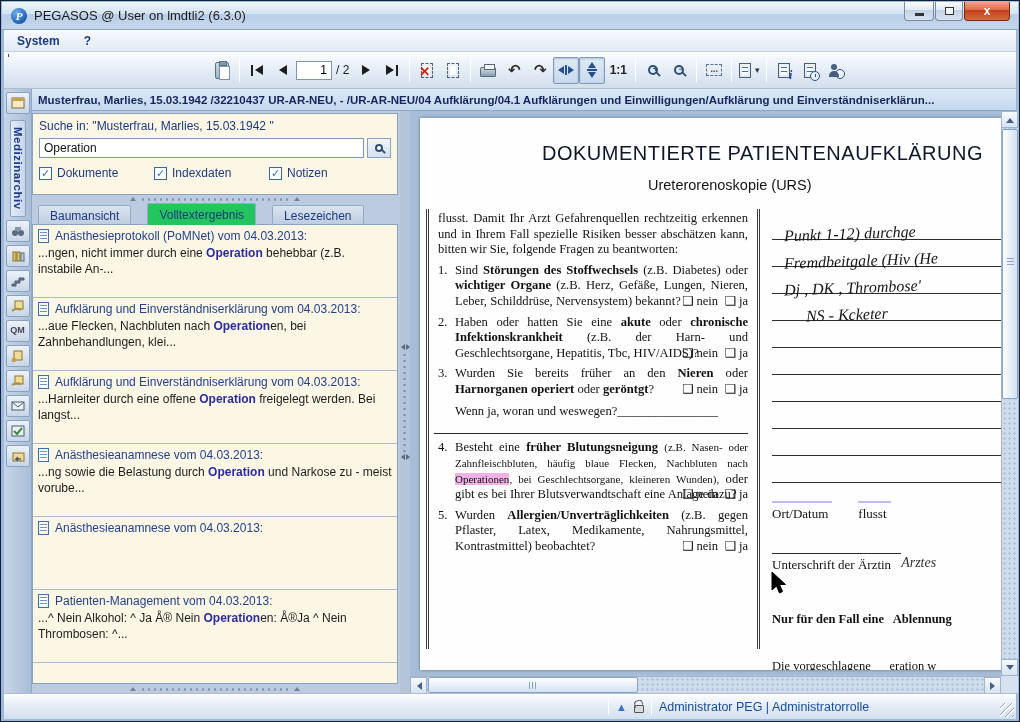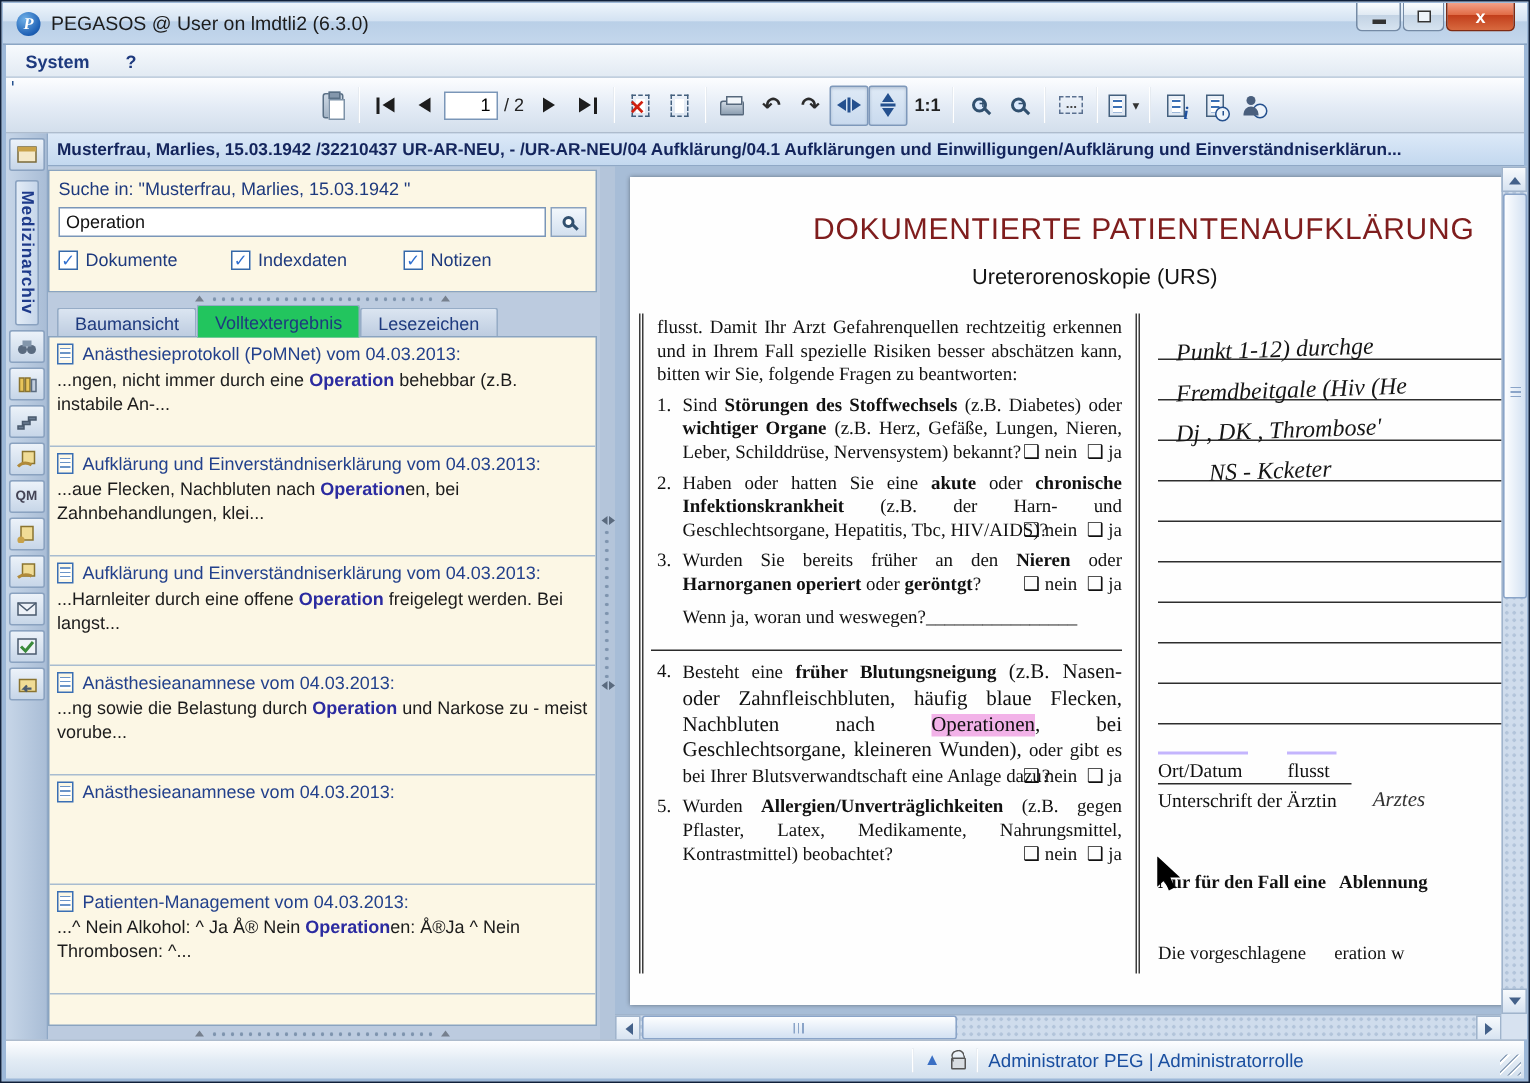--- a/index.html
+++ b/index.html
@@ -99,61 +99,61 @@
   .cbrow{display:flex;margin-top:8px}
   .cb{display:flex;align-items:center;gap:5px;color:#1e3a7e}
   .cb:nth-child(1){width:115px}.cb:nth-child(2){width:115px}
   .cbbox{width:13px;height:13px;background:#fff;border:1px solid #3568a8;color:#2f6fd0;
     font:bold 11px/11px "DejaVu Sans",sans-serif;text-align:center}
   .hsplit{position:absolute;left:0;width:366px;height:8px;display:flex;align-items:center;justify-content:center;gap:4px}
   .hsplit .dots{width:150px;height:5px;background-image:radial-gradient(circle,#7e94ae 1px,transparent 1.4px);background-size:6px 5px}
   .hsplit .utri{width:0;height:0;border:3px solid transparent;border-bottom:4px solid #76808e;margin-top:-3px}
   .tabsrow{position:absolute;left:0;top:92px;width:366px;height:22px;display:flex;align-items:flex-end;padding-left:6px}
   .tab{height:20px;padding:0 11px;border:1px solid #96acc6;border-bottom:none;border-radius:2px 2px 0 0;
-    background:linear-gradient(#dbe5f1,#bccbdf);color:#1e3a7e;display:flex;align-items:center;margin-right:0}
+    background:linear-gradient(#dbe5f1,#bccbdf);color:#1e3a7e;display:flex;align-items:center;margin-right:16px}
   .tab.active{height:22px;background:#22c55e;font-weight:normal;position:relative;z-index:2}
   .listwrap{position:absolute;left:0;top:113px;width:366px;height:460px;background:#fcf7e5;border:1px solid #8aa4c0;overflow:hidden}
   .item{height:73px;border-bottom:1px solid #a8bcd0;padding:4px 5px;overflow:hidden}
   .ititle{display:flex;align-items:center;gap:6px;color:#23418c;margin-bottom:3px}
   .idoc{width:11px;height:14px;flex:0 0 11px;background:#fff;border:1px solid #3a6fb4;
     background-image:repeating-linear-gradient(to bottom,transparent 0 2px,#6b94c8 2px 3px);background-clip:content-box;padding:2px 1px}
   .snip{color:#1c1c1c;line-height:1.3}
   .snip .kw{font-weight:bold;color:#2b2ba0}
   
   .vsplit{position:absolute;left:399px;top:110px;width:10px;height:582px;background:#b4c5da;
     display:flex;flex-direction:column;align-items:center;justify-content:center}
   .vsplit .vdots{width:6px;height:100px;background-image:radial-gradient(circle,#7e94ae 1px,transparent 1.4px);background-size:5px 6px}
   .larr{width:0;height:0;border:3px solid transparent;border-right:4px solid #5a6a7e;margin:2px 0}
   .rarr{width:0;height:0;border:3px solid transparent;border-left:4px solid #5a6a7e;margin:2px 0}
   .arrpair{display:flex;gap:1px}
   
   .viewer{position:absolute;left:409px;top:110px;width:608px;height:582px;background:#a7bdd7;overflow:hidden}
   .page{position:absolute;left:10px;top:7px;width:600px;height:552px;background:#fefefe;color:#111;
     font-family:"Liberation Serif","DejaVu Sans",serif;overflow:hidden;box-shadow:0 0 3px rgba(0,0,0,.4)}
-  .doctitle{margin:24px 0 0 122px;font-family:"Liberation Sans",sans-serif;font-size:20px;letter-spacing:.5px;white-space:nowrap;color:#7f1d1d}
+  .doctitle{margin:24px 0 0 122px;font-family:"Liberation Sans",sans-serif;font-size:20px;letter-spacing:.5px;white-space:nowrap;color:#0f172a}
   .docsub{margin:12px 0 0 228px;font-family:"Liberation Sans",sans-serif;font-size:14.5px;color:#141414}
   .cols{display:flex;margin-top:16px;padding-left:6px;height:440px}
   .lcol{width:334px;border-left:3px double #3c3c3c;border-right:3px double #3c3c3c;
     padding:2px 9px 0 9px;font-size:12.6px;line-height:1.24;text-align:justify}
   .rcol{flex:1;padding:4px 0 0 12px;position:relative;font-size:13px}
   .q{display:flex;margin-top:5px}
   .qnum{width:17px;flex:0 0 17px}
   .qtext{flex:1;position:relative}
   .qtext .b{font-weight:bold}
-  .qtext .sm{font-size:14px}
+  .qtext .sm{font-size:11px}
   .hl{background:#f2b2e8}
   .ans{position:absolute;right:0;bottom:0;white-space:pre}
   .wennja{margin-top:6px;white-space:nowrap;overflow:hidden}
   .blankline{height:1px;background:#2b2b2b;margin:14px 0 6px -4px}
   .rrow{height:27px;border-bottom:1px solid #2e2e2e;position:relative}
   .hand{position:absolute;left:12px;bottom:-3px;font:italic 16px/16px "Liberation Serif",serif;
     white-space:nowrap;transform:rotate(-2deg);color:#161616}
   .sigrow{display:flex;gap:26px;margin-top:18px}
   .sigrow span{border-top:2px solid #c4b5fd;padding:3px 4px 0 0;white-space:nowrap}
-  .sigrow2{margin-top:0;display:flex;gap:14px;align-items:flex-end}
+  .sigrow2{margin-top:31px;display:flex;align-items:center}
   .sigrow2 .lab{border-top:1px solid #2b2b2b;padding:3px 10px 0 0;white-space:nowrap}
   .sigrow2 .hw{font:italic 14px "Liberation Serif",serif;color:#333}
   .noteblock{margin-top:8px;font-size:12.5px;line-height:1.25;white-space:pre;overflow:hidden}
   .noteblock .nb1{font-weight:bold}
   
   .vscroll{position:absolute;right:0;top:0;width:17px;height:565px;background:#cfdcec;
     border-left:1px solid #a0b4cc;background-image:radial-gradient(circle,#b2c4da 1px,transparent 1.3px);background-size:5px 5px}
   .hscroll{position:absolute;left:0;bottom:0;height:17px;right:17px;background:#cfdcec;
     border-top:1px solid #a0b4cc;background-image:radial-gradient(circle,#b2c4da 1px,transparent 1.3px);background-size:5px 5px}
   .scorner{position:absolute;right:0;bottom:0;width:17px;height:17px;background:#d7e2f0}

